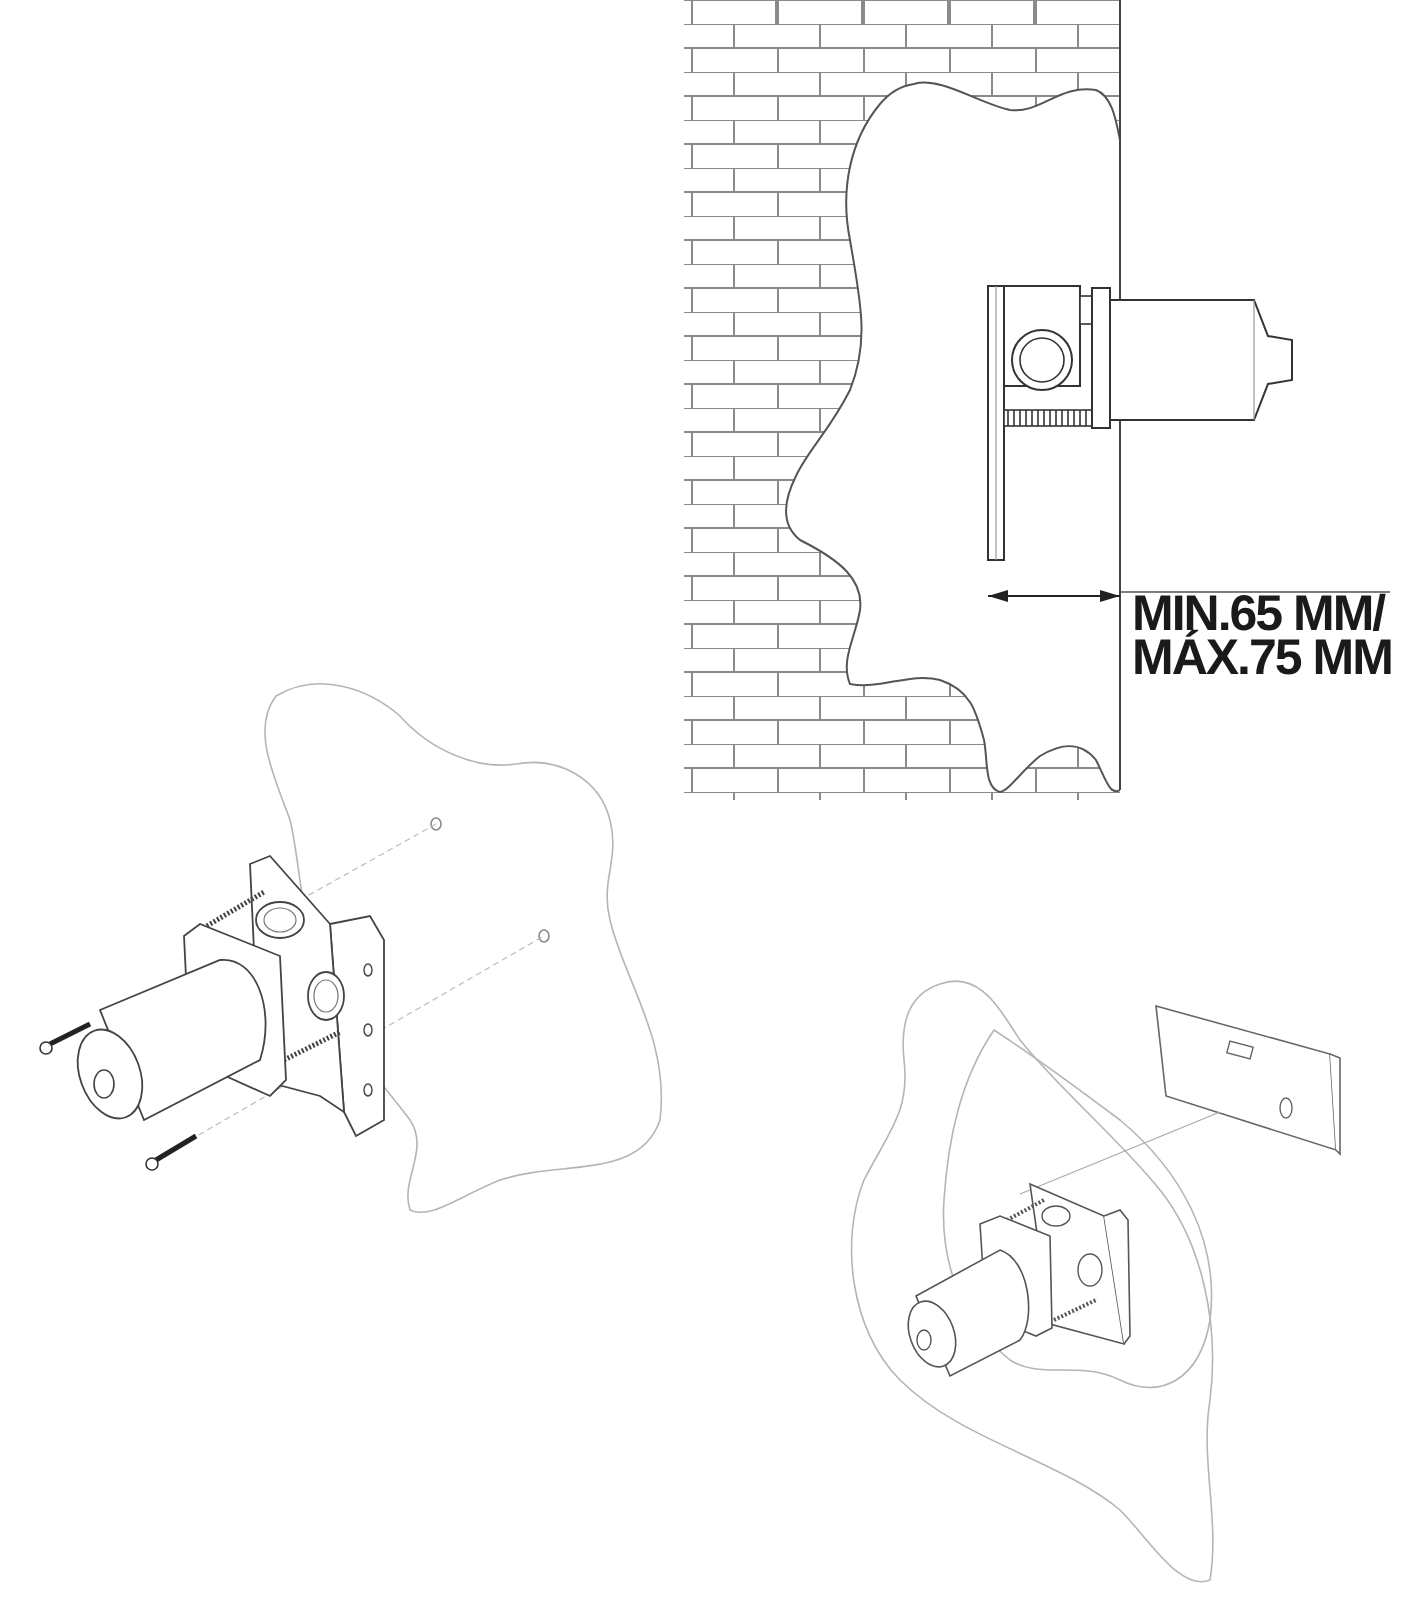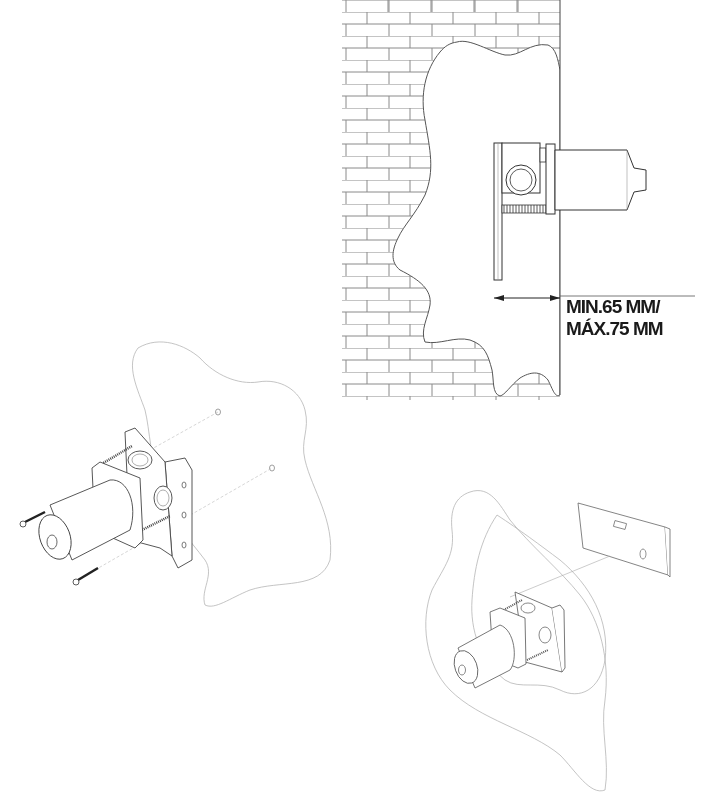--- a/index.html
+++ b/index.html
@@ -4,21 +4,21 @@
 <style>
   html, body { margin: 0; padding: 0; background: #ffffff; }
   body { width: 701px; height: 800px; position: relative; overflow: hidden; font-family: "Liberation Sans", sans-serif; }
   .panel { position: absolute; }
   svg { display: block; }
   .dim-label {
     position: absolute;
     left: 566px; top: 296px;
     font-family: "Liberation Sans", sans-serif;
     font-weight: bold;
-    font-size: 19px;
+    font-size: 25px;
     line-height: 22px;
     letter-spacing: -1px;
     color: #1a1a1a;
   }
   .dim-label span { display: block; }
 </style>
 </head>
 <body>
 
 <div class="panel" style="left:340px; top:0; width:361px; height:400px;">

